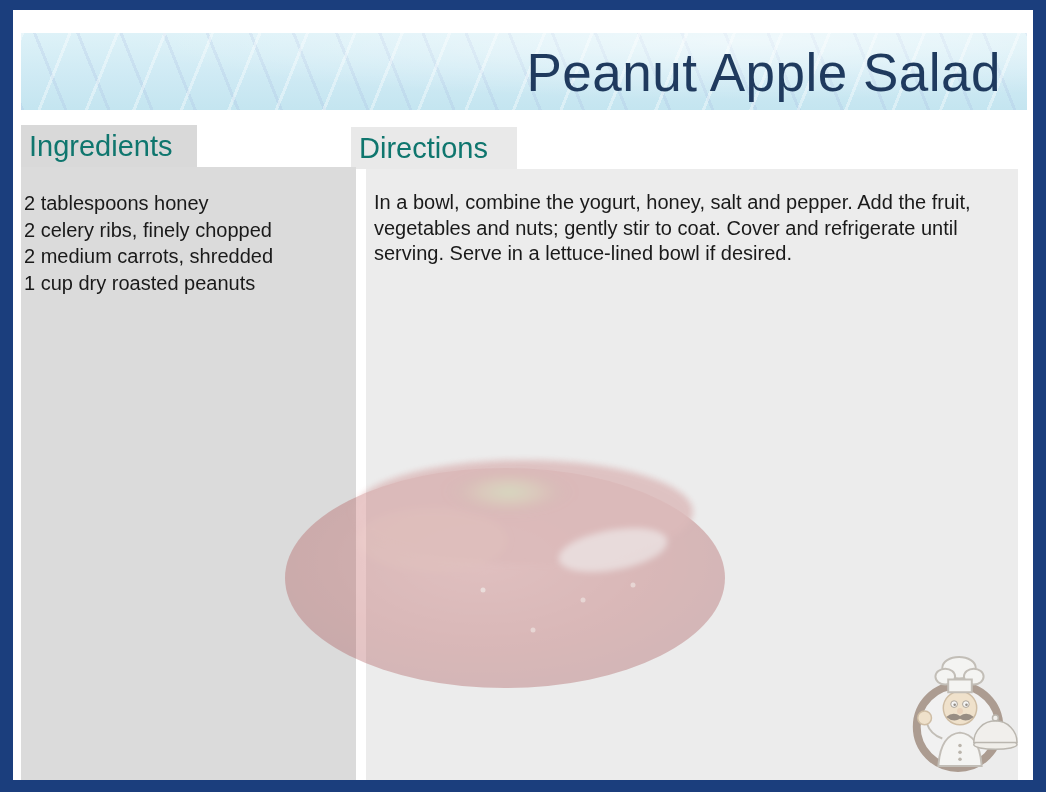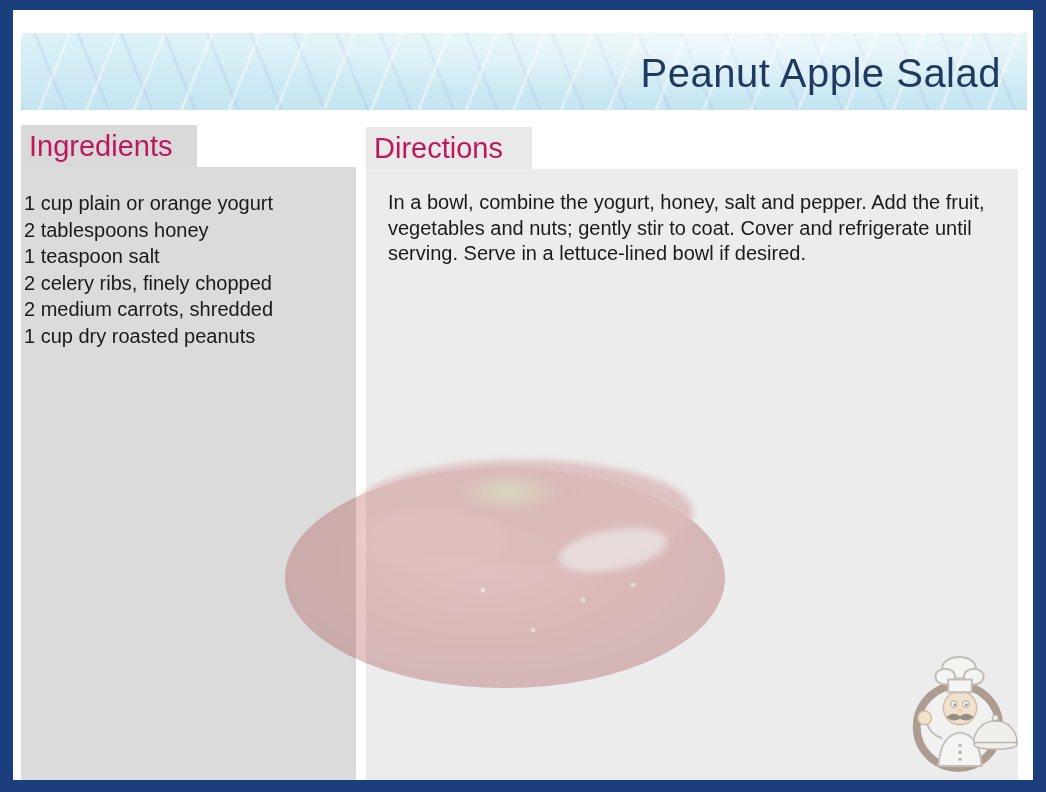--- a/index.html
+++ b/index.html
@@ -29,43 +29,43 @@
       repeating-linear-gradient(112deg, rgba(255,255,255,0.38) 0 3px, rgba(255,255,255,0) 3px 44px),
       repeating-linear-gradient(68deg, rgba(160,176,220,0.20) 0 3px, rgba(160,176,220,0) 3px 40px),
       linear-gradient(180deg, #def2f8 0%, #cfeaf4 55%, #c4e5f0 100%);
   }
   .banner h1 {
     margin: 0;
     height: 77px;
     line-height: 80px;
     text-align: right;
     padding-right: 26px;
-    font-size: 40px;
+    font-size: 53px;
     font-weight: 400;
     letter-spacing: 0.5px;
     color: #1f3a5e;
     border-radius: 28px;
   }
   
   .head-box {
     position: absolute;
     height: 42px;
     line-height: 43px;
     font-size: 29px;
-    color: #be185d;
+    color: #0f766e;
     padding-left: 8px;
     box-sizing: border-box;
   }
   .head-ing {
     left: 8px; top: 115px;
     width: 176px;
     background: #d9d9d9;
   }
   .head-dir {
-    left: 353px; top: 117px;
+    left: 338px; top: 117px;
     width: 166px;
     background: #e9e9e9;
   }
   
   .panel {
     position: absolute;
     box-sizing: border-box;
   }
   .panel-ing {
     left: 8px; top: 157px;
@@ -78,21 +78,21 @@
     background: #ececec;
   }
   .ing-list {
     padding: 23px 30px 0 3px;
     font-size: 20px;
     line-height: 1.33;
     color: #1a1a1a;
   }
   .panel-dir p {
     margin: 0;
-    padding: 21px 8px 0 22px;
+    padding: 21px 8px 0 8px;
     font-size: 20px;
     line-height: 1.28;
     color: #1a1a1a;
   }
   
   .apple-wm {
     position: absolute;
     left: 270px; top: 430px;
     width: 452px; height: 250px;
     pointer-events: none;
@@ -116,23 +116,21 @@
   <div class="head-box head-ing">
     <span>Ingredients</span>
   </div>
 
   <div class="head-box head-dir">
     <span>Directions</span>
   </div>
 
   <div class="panel panel-ing">
     <div class="ing-list">
-        <div>1 cup plain or orange yogurt</div>
         <div>2 tablespoons honey</div>
-        <div>1 teaspoon salt</div>
         <div>2 celery ribs, finely chopped</div>
         <div>2 medium carrots, shredded</div>
         <div>1 cup dry roasted peanuts</div>
       </div>
   </div>
 
   <div class="panel panel-dir">
     <p>In a bowl, combine the yogurt, honey, salt and pepper. Add the fruit, vegetables and nuts; gently stir to coat. Cover and refrigerate until serving. Serve in a lettuce-lined bowl if desired.</p>
   </div>
 

